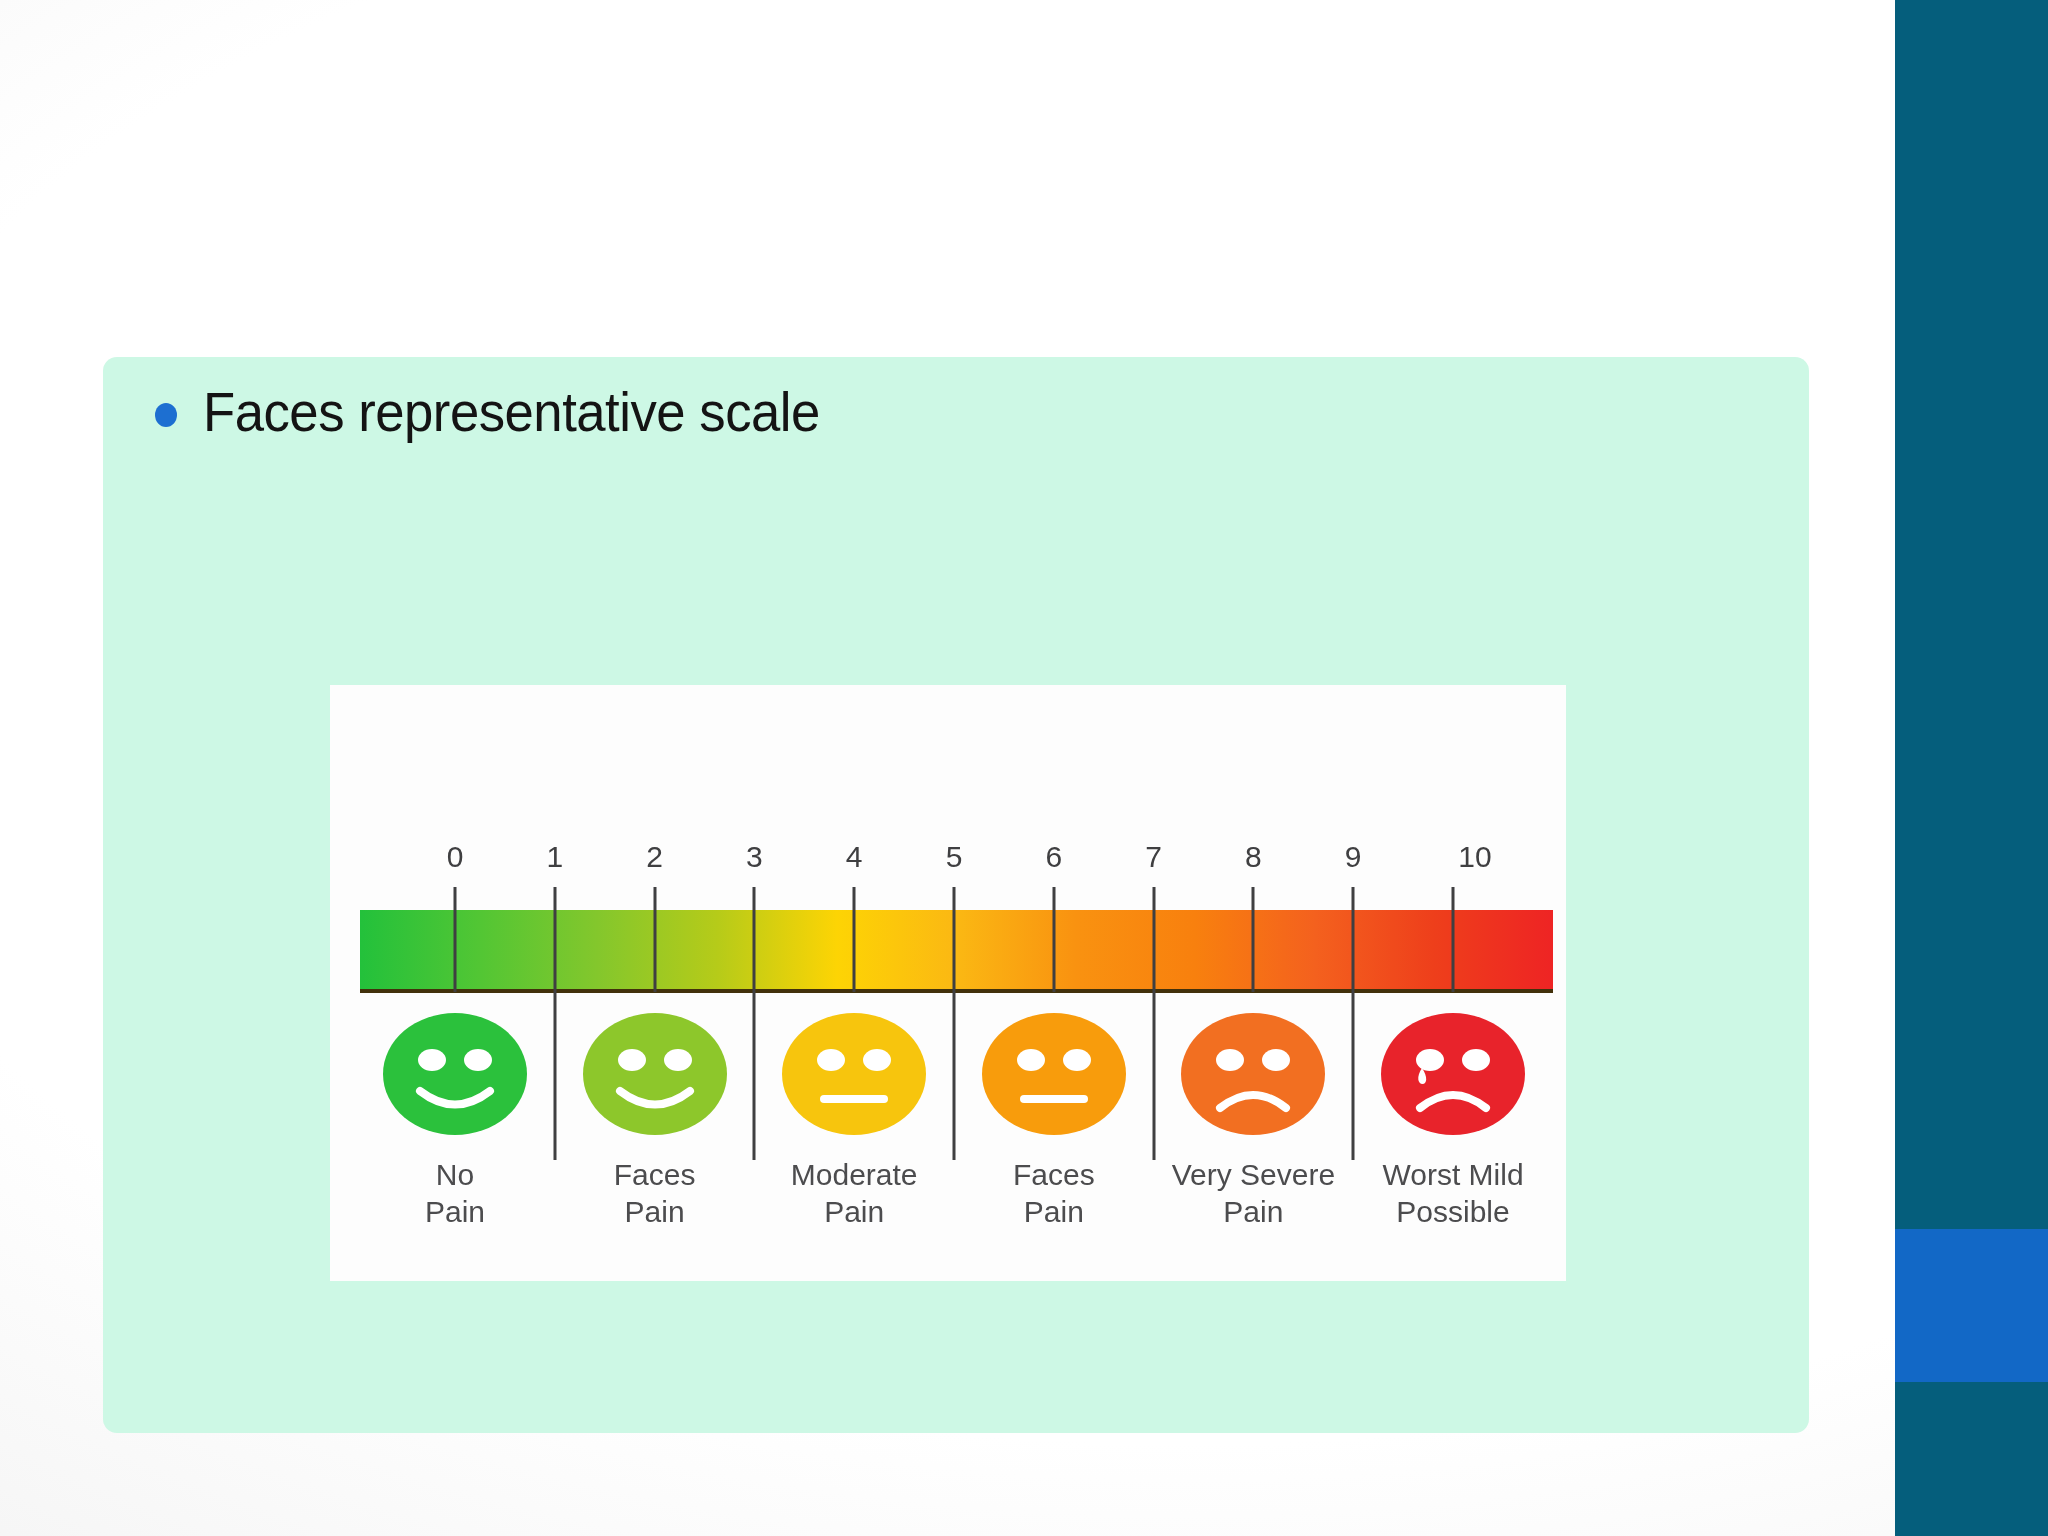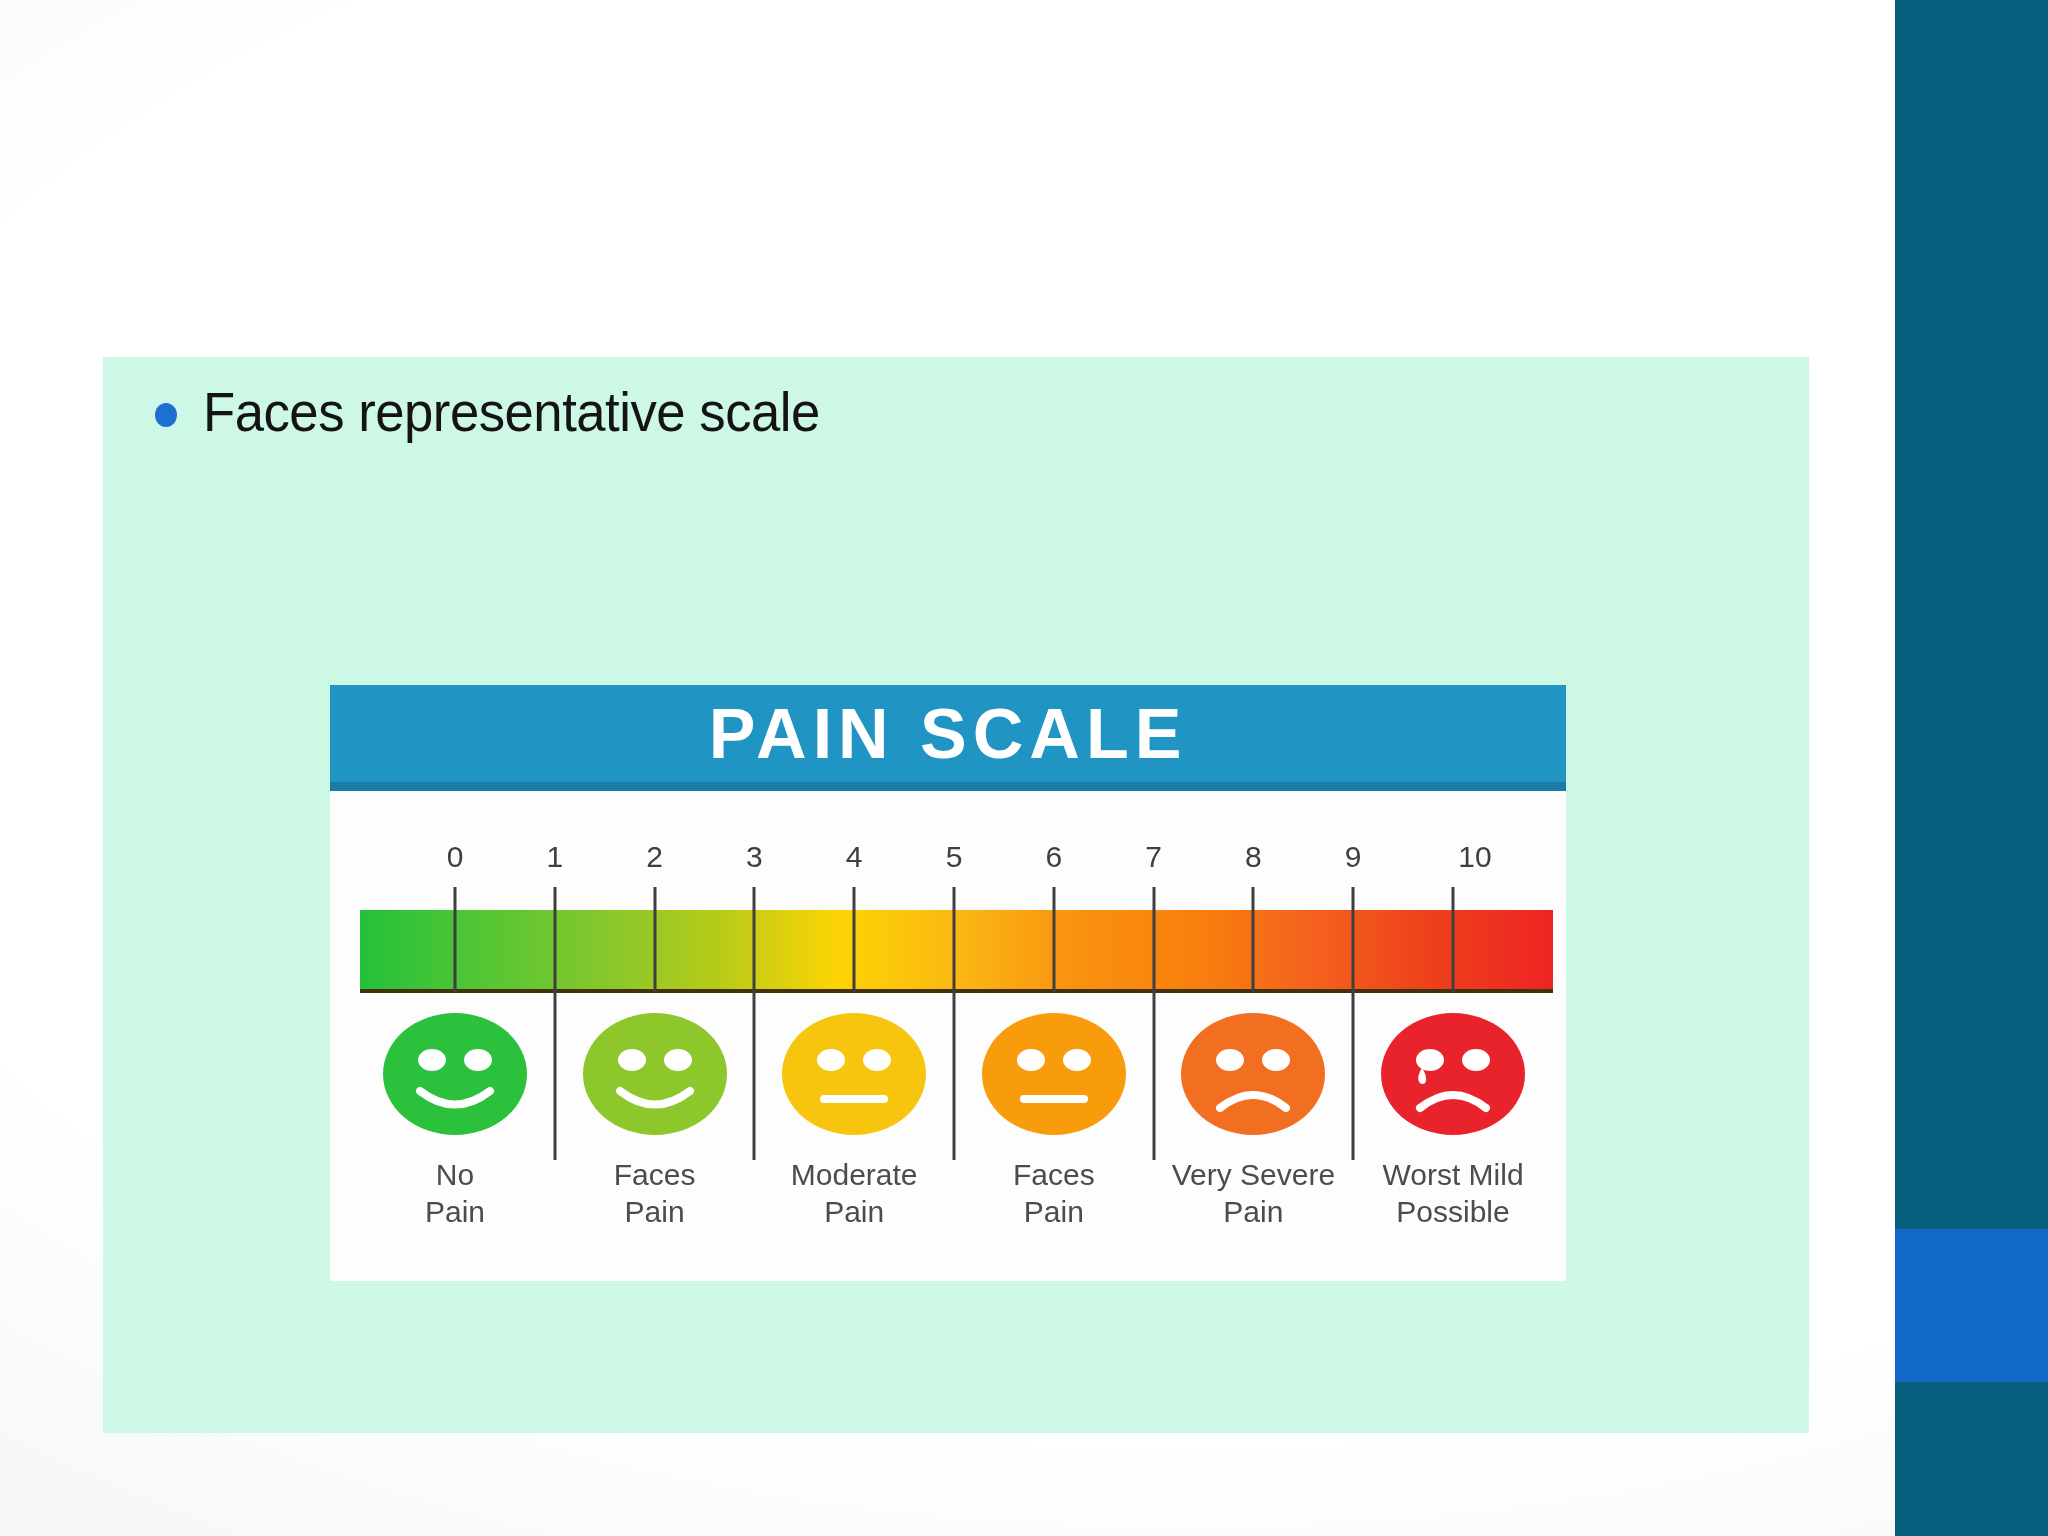--- a/index.html
+++ b/index.html
@@ -21,20 +21,21 @@
   }
   .right-bar-square{
     position:absolute;left:0;top:1229px;width:153px;height:153px;
     background:var(--sidebar-blue,#1268c6);
   }
 
   
   .content-panel{
     position:absolute;left:103px;top:357px;width:1706px;height:1076px;
     background:var(--panel-bg,#cdf8e5);
+    border-radius:14px;
   }
 
   
   .bullet-row{
     position:absolute;left:52px;top:22px;display:flex;align-items:center;gap:26px;
   }
   .bullet-dot{
     width:22px;height:24px;border-radius:50%;
     background:var(--bullet-dot,#1d6fd1);
     flex:0 0 auto;margin-top:6px;
@@ -89,21 +90,20 @@
   </div>
 
   <div class="content-panel">
 
     <div class="bullet-row">
       <span class="bullet-dot"></span>
       <span class="bullet-text">Faces representative scale</span>
     </div>
 
     <div class="figure">
-      <div class="ps-header">PAIN SCALE</div>
       <div id="ps-bar" class="ps-bar" style="background: linear-gradient(90deg, rgb(35, 193, 59), rgb(82, 198, 52), rgb(132, 199, 44), rgb(182, 203, 25), rgb(253, 212, 4), rgb(251, 184, 19), rgb(249, 146, 16), rgb(248, 128, 14), rgb(244, 97, 30), rgb(238, 63, 27), rgb(238, 36, 36));"></div>
       <div id="ps-ticks">
           <div class="ps-tick" style="left: 125px; height: 105px;"></div>
           <div class="ps-tick" style="left: 224.8px; height: 273px;"></div>
           <div class="ps-tick" style="left: 324.6px; height: 105px;"></div>
           <div class="ps-tick" style="left: 424.4px; height: 273px;"></div>
           <div class="ps-tick" style="left: 524.2px; height: 105px;"></div>
           <div class="ps-tick" style="left: 624px; height: 273px;"></div>
           <div class="ps-tick" style="left: 723.8px; height: 105px;"></div>
           <div class="ps-tick" style="left: 823.6px; height: 273px;"></div>

